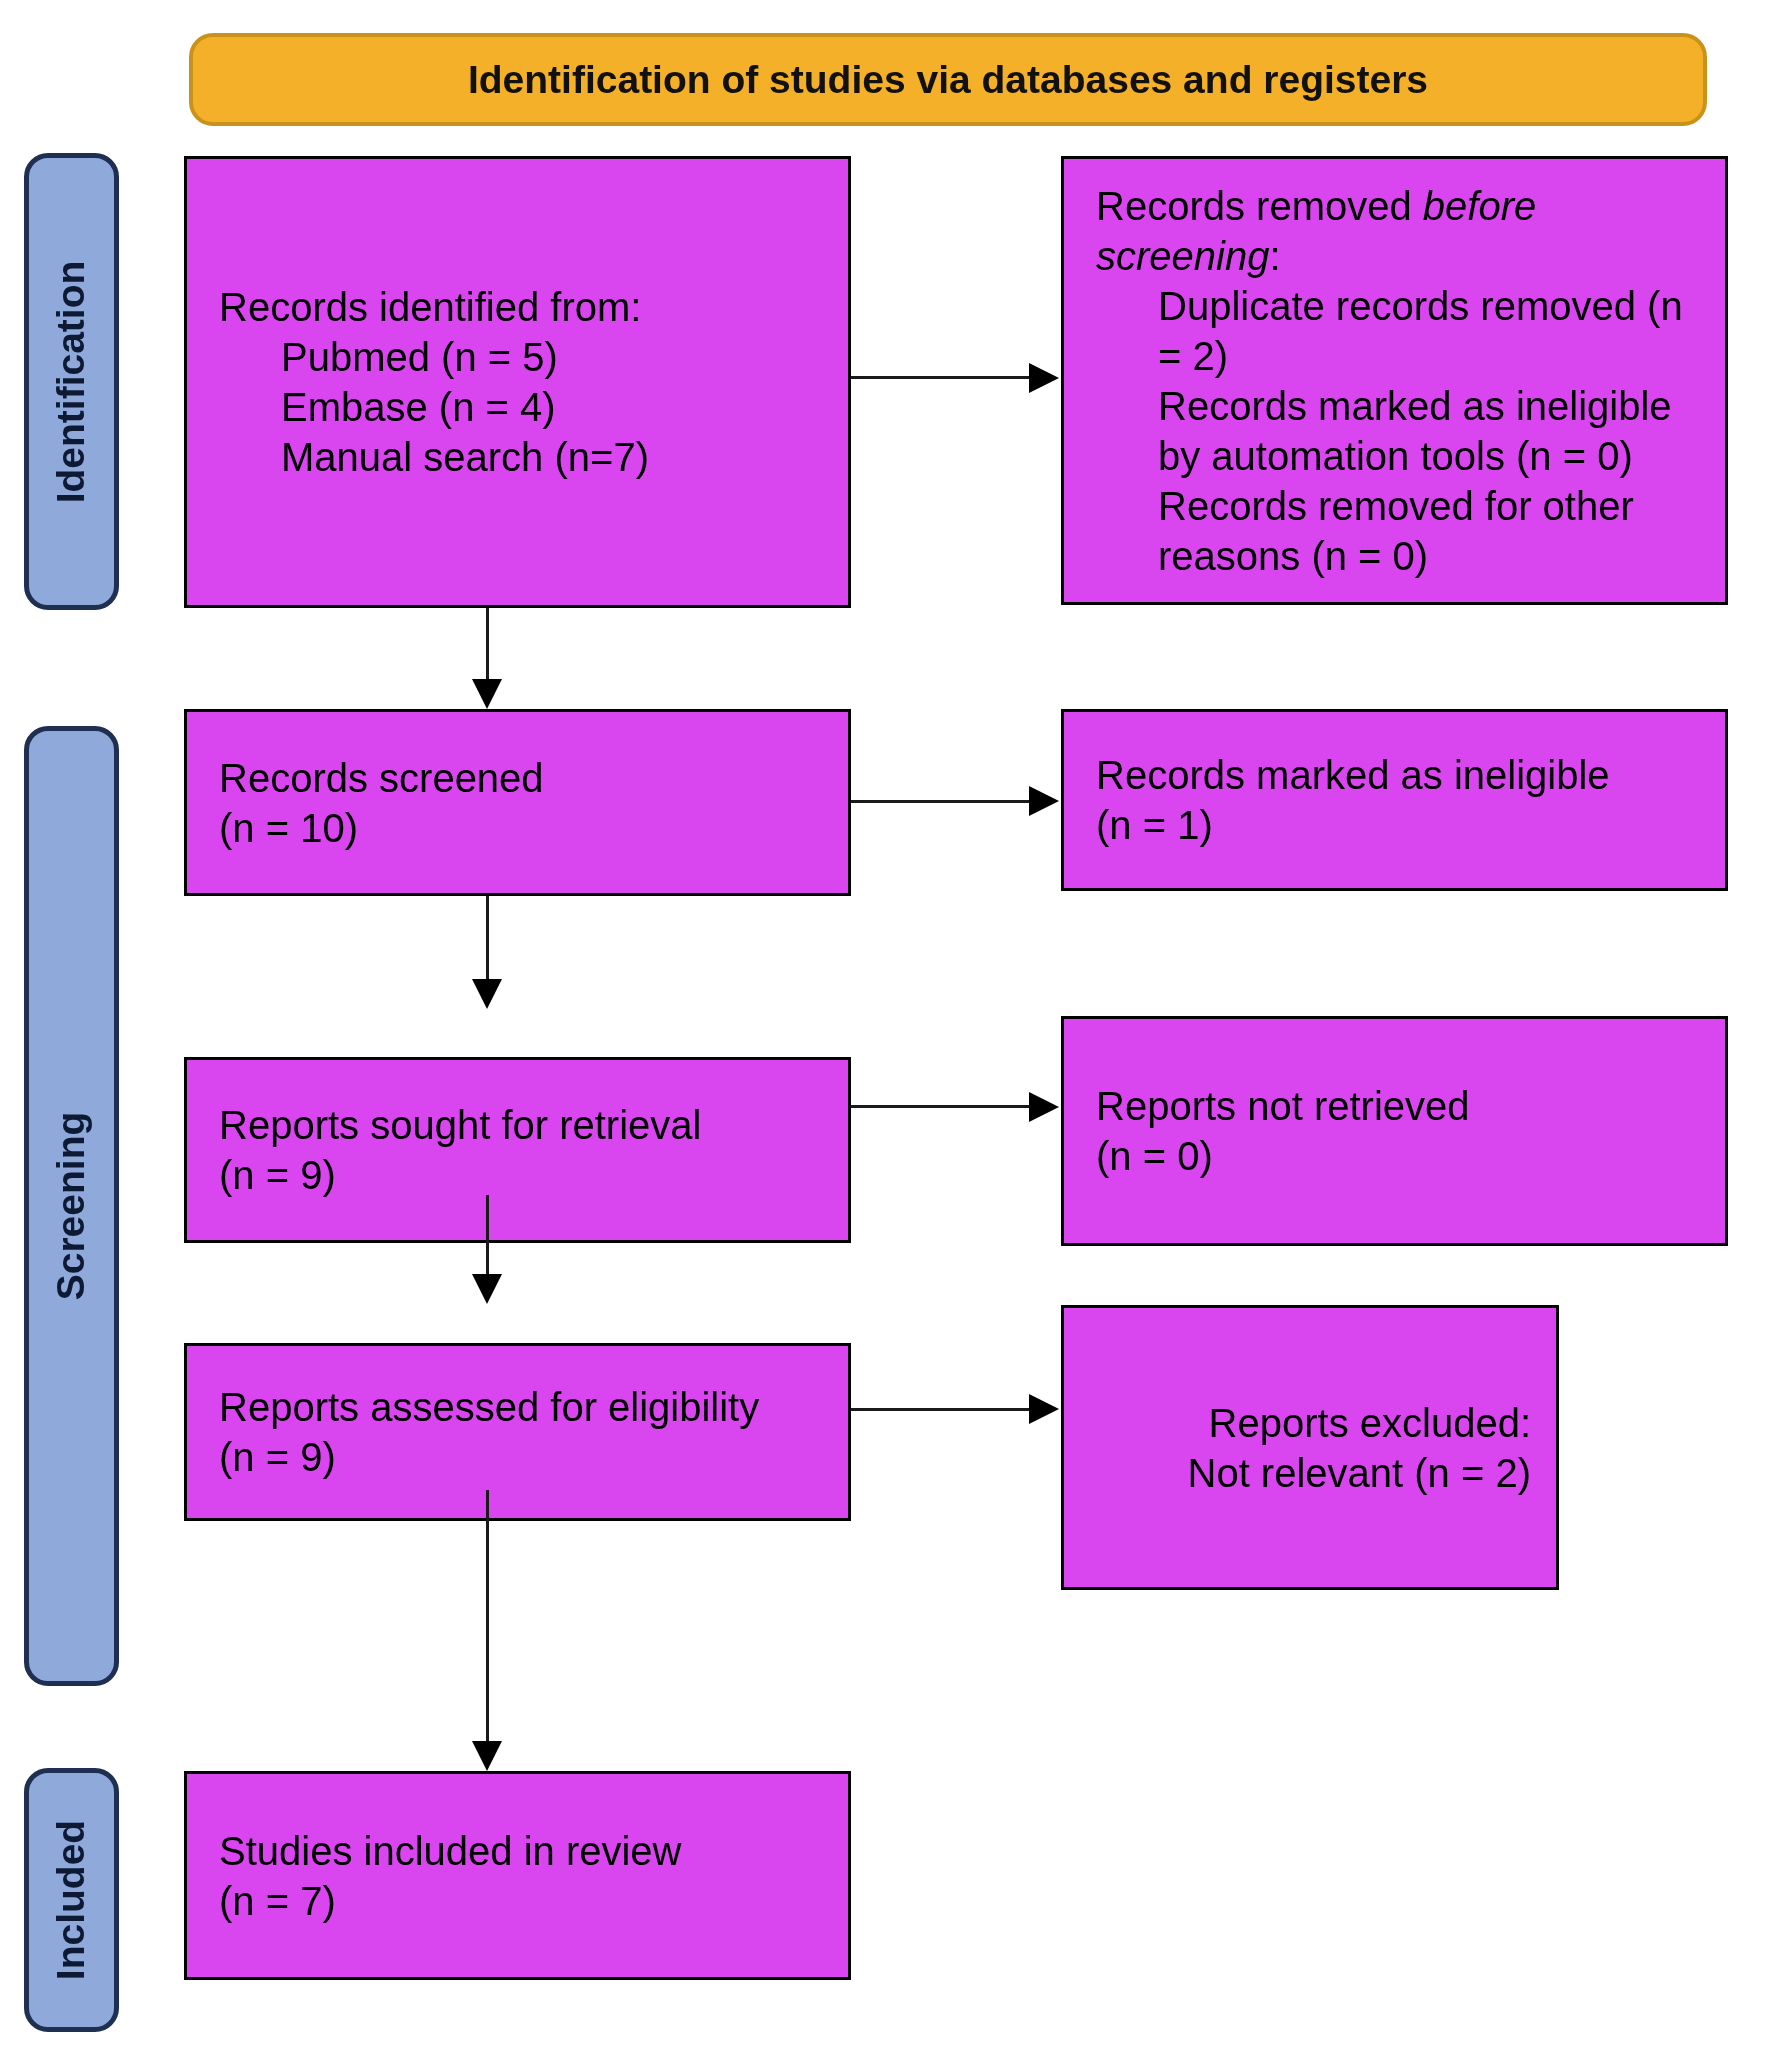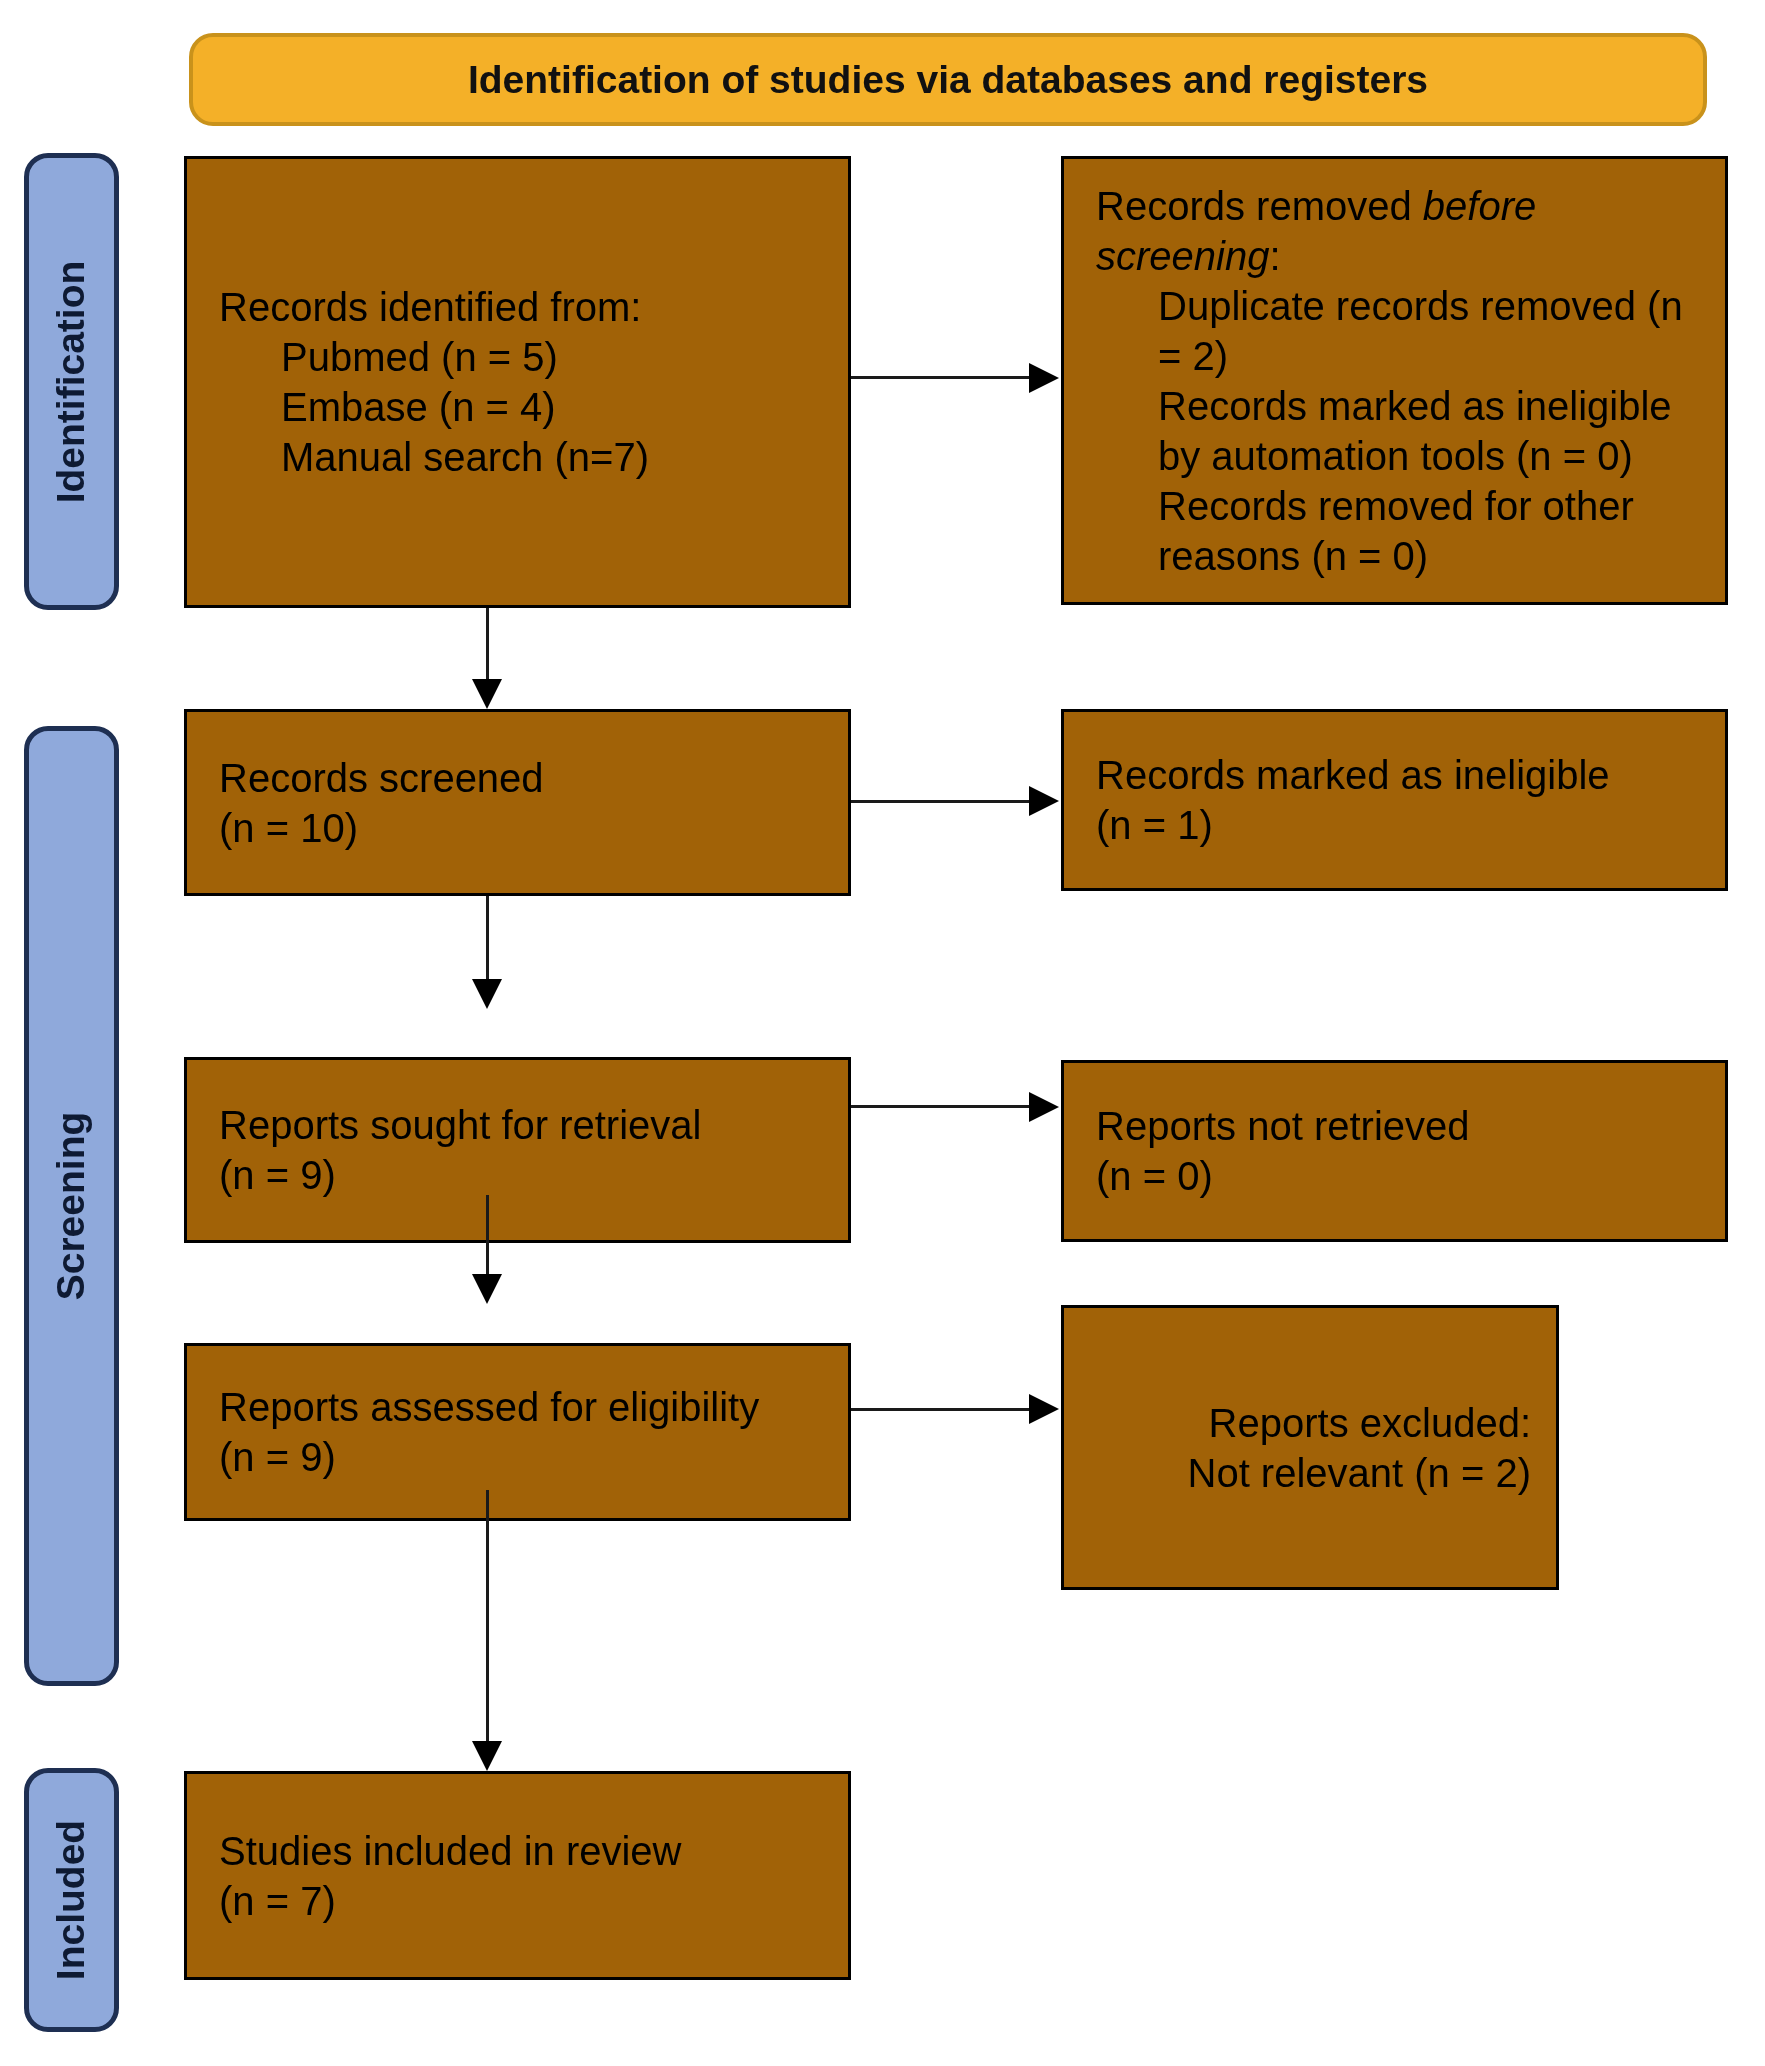--- a/index.html
+++ b/index.html
@@ -43,41 +43,41 @@
     font-size: 39px; font-weight: bold; color: #0E1A33;
   }
   #stage-identification { top: 153px; height: 457px; }
   #stage-screening      { top: 726px; height: 960px; }
   #stage-included       { top: 1768px; height: 264px; }
 
   
   .box {
     position: absolute;
     box-sizing: border-box;
-    background: #a16207;
+    background: #d946ef;
     border: 3.7px solid #000000;
     display: flex; flex-direction: column; justify-content: center;
     font-size: 40px; line-height: 1.25;
     padding: 12.5px 25px 12.5px 32px;
   }
   .box .indent { padding-left: 62px; }
   .box em { font-style: italic; }
 
   .left-col  { left: 184px;  width: 667px; }
   .right-col { left: 1061px; width: 667px; }
 
   #box-records-identified { top: 156px;  height: 452px; }
   #box-records-screened   { top: 709px; height: 187px; }
   #box-reports-sought     { top: 1009px; height: 186px; margin-top: 48px; }
   #box-reports-assessed   { top: 1343px; height: 178px; }
   #box-studies-included   { top: 1771px; height: 209px; }
 
   #box-records-removed       { top: 156px;  height: 449px; }
   #box-records-ineligible    { top: 709px; height: 182px; }
-  #box-reports-not-retrieved { top: 1060px; height: 182px; }
+  #box-reports-not-retrieved { top: 1016px; height: 230px; }
   #box-reports-excluded      { top: 1305px; height: 285px; width: 498px; align-items: flex-end; }
 
   
   .vline { position: absolute; left: 486px; width: 3.1px; background: #1a1a1a; }
   .vhead {
     position: absolute; left: 472px; width: 0; height: 0;
     border-left: 15.6px solid transparent;
     border-right: 15.6px solid transparent;
     border-top: 30px solid #000000;
   }

